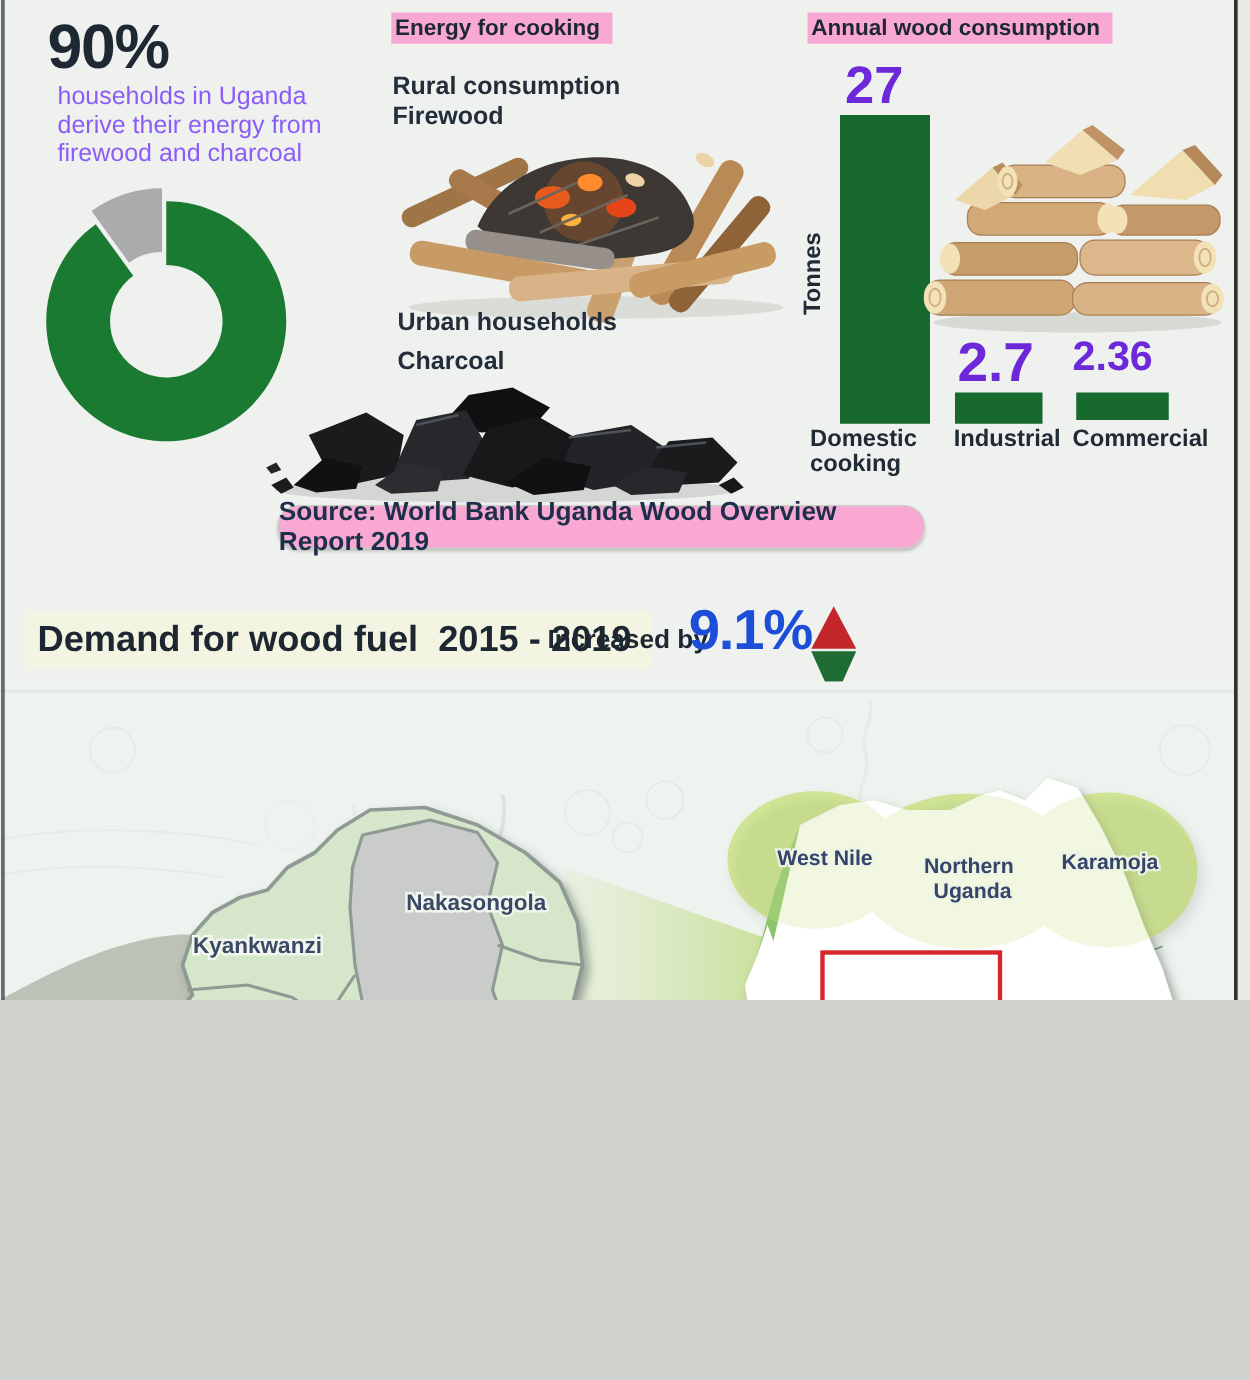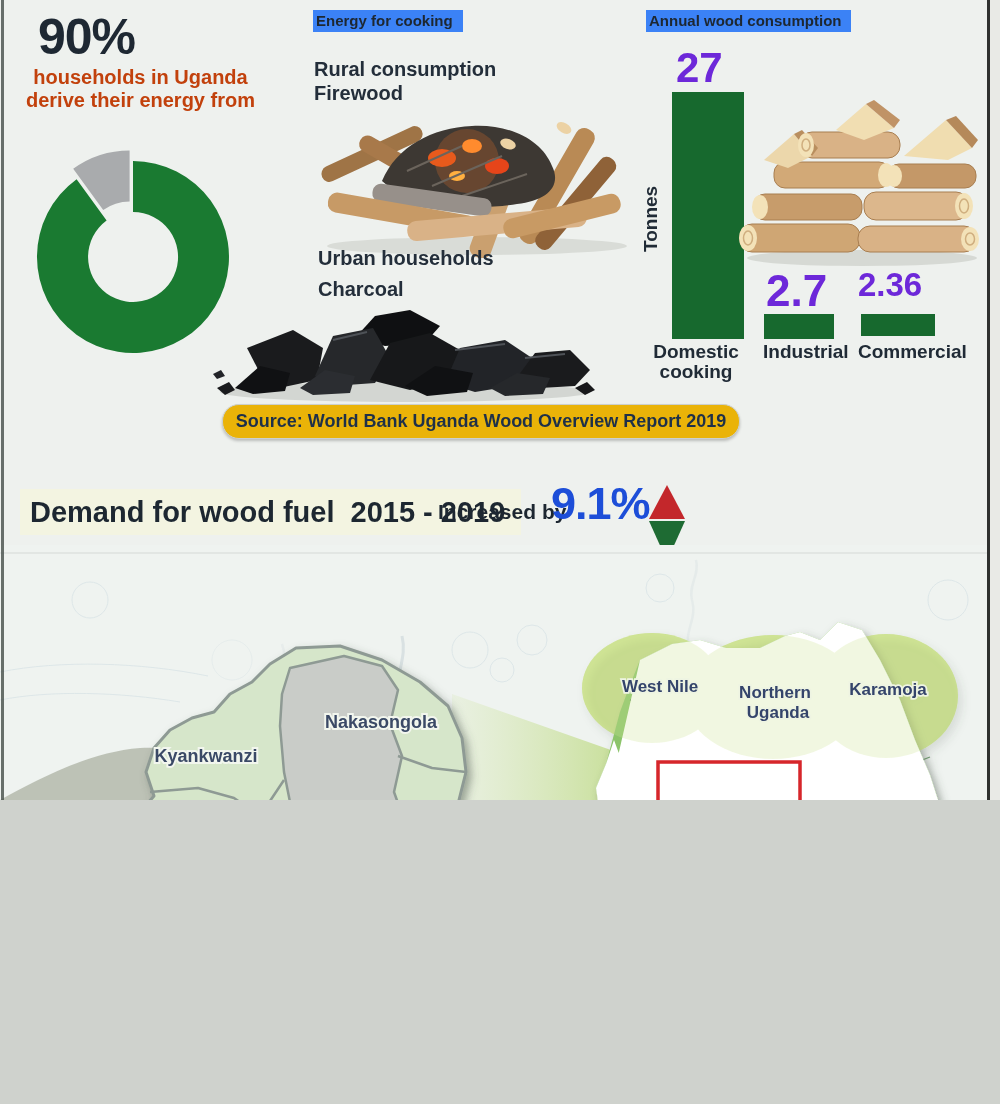--- a/index.html
+++ b/index.html
@@ -1,34 +1,34 @@
 <!DOCTYPE html>
 <html><head>
 <meta charset="utf-8">
 <style>
   html,body{margin:0;padding:0;background:#cfd2cd;}
   .canvas{position:relative;width:1000px;height:800px;overflow:hidden;
-    background:#eef1ee;font-family:"Liberation Sans",sans-serif;color:#1f2b36;text-align:center;}
+    background:#eef1ee;font-family:"Liberation Sans",sans-serif;color:#1f2b36;}
   .abs{position:absolute;}
   
   .pct{left:38px;top:8px;font-size:50px;font-weight:800;letter-spacing:-1px;color:#1e2833;}
-  .statlines{left:26px;top:66px;font-size:20px;font-weight:700;line-height:23px;color:#c2410c;}
-  
-  .sec-title{font-size:15px;font-weight:800;color:#1d2731;background:#3b82f6;padding:2px 10px 3px 3px;}
+  .statlines{left:46px;top:66px;font-size:20px;font-weight:400;line-height:23px;color:#8b5cf6;}
+  
+  .sec-title{font-size:18px;font-weight:800;color:#1d2731;background:#f9a8d4;padding:2px 10px 3px 3px;}
   .lbl{font-size:20px;font-weight:700;color:#232e3a;}
   
   .bar{background:#17692e;position:absolute;}
   .redval{position:absolute;color:#6d28d9;font-weight:700;}
   .catlbl{position:absolute;font-size:19px;font-weight:700;color:#202b36;line-height:20px;}
   .tonnes{position:absolute;left:640px;top:252px;transform:rotate(-90deg);transform-origin:0 0;
     font-size:19px;font-weight:700;color:#202b36;}
   
-  .source{left:222px;top:404px;width:516px;height:33px;background:#eab308;border:1px solid #ccd0cc;
+  .source{left:222px;top:404px;width:516px;height:33px;background:#f9a8d4;border:1px solid #ccd0cc;
     border-radius:17px;box-shadow:0 2px 3px rgba(0,0,0,.22);display:flex;align-items:center;justify-content:center;
-    font-size:18px;font-weight:700;color:#1e3049;}
+    font-size:21px;font-weight:700;color:#1e3049;}
   
   .demandbox{left:20px;top:489px;height:46px;background:#f3f4e1;display:flex;align-items:center;gap:16px;
     padding:0 16px 0 10px;}
   .demandbox .d1{font-size:29px;font-weight:800;color:#1d2731;}
   .incby{left:438px;top:500px;font-size:21px;font-weight:700;color:#1d2731;}
   .bigpct{left:551px;top:478px;font-size:45px;font-weight:700;letter-spacing:-1px;color:#1d4ed8;}
   .tri{width:0;height:0;position:absolute;}
   .tri-up{left:649px;top:485px;border-left:18px solid transparent;border-right:18px solid transparent;
     border-bottom:34px solid #c3272b;}
   .tri-dn{left:649px;top:521px;border-left:18px solid transparent;border-right:18px solid transparent;
@@ -48,20 +48,21 @@
 </style>
 </head>
 <body>
 
 <div class="canvas">
 
   <div class="abs pct">90%</div>
   <div class="abs statlines">
     <div>households in Uganda</div>
     <div>derive their energy from</div>
+    <div>firewood and charcoal</div>
   </div>
   <svg class="ph" style="left:22px;top:150px;" width="230" height="220" viewBox="22 150 230 220">
     <path d="M 133,161 A 96,96 0 1 1 76.6,179.3 L 106.6,220.6 A 45,45 0 1 0 133,212 Z" fill="#1a7a31"></path>
     <path transform="translate(-3.4,-10.5)" d="M 76.6,179.3 A 96,96 0 0 1 133,161 L 133,212 A 45,45 0 0 0 106.6,220.6 Z" fill="#a9abad"></path>
   </svg>
 
   <div class="abs" style="left:313px;top:12px;">
     <span class="sec-title">Energy for cooking</span>
   </div>
   <div class="abs lbl" style="left:314px;top:58px;">Rural consumption</div>

